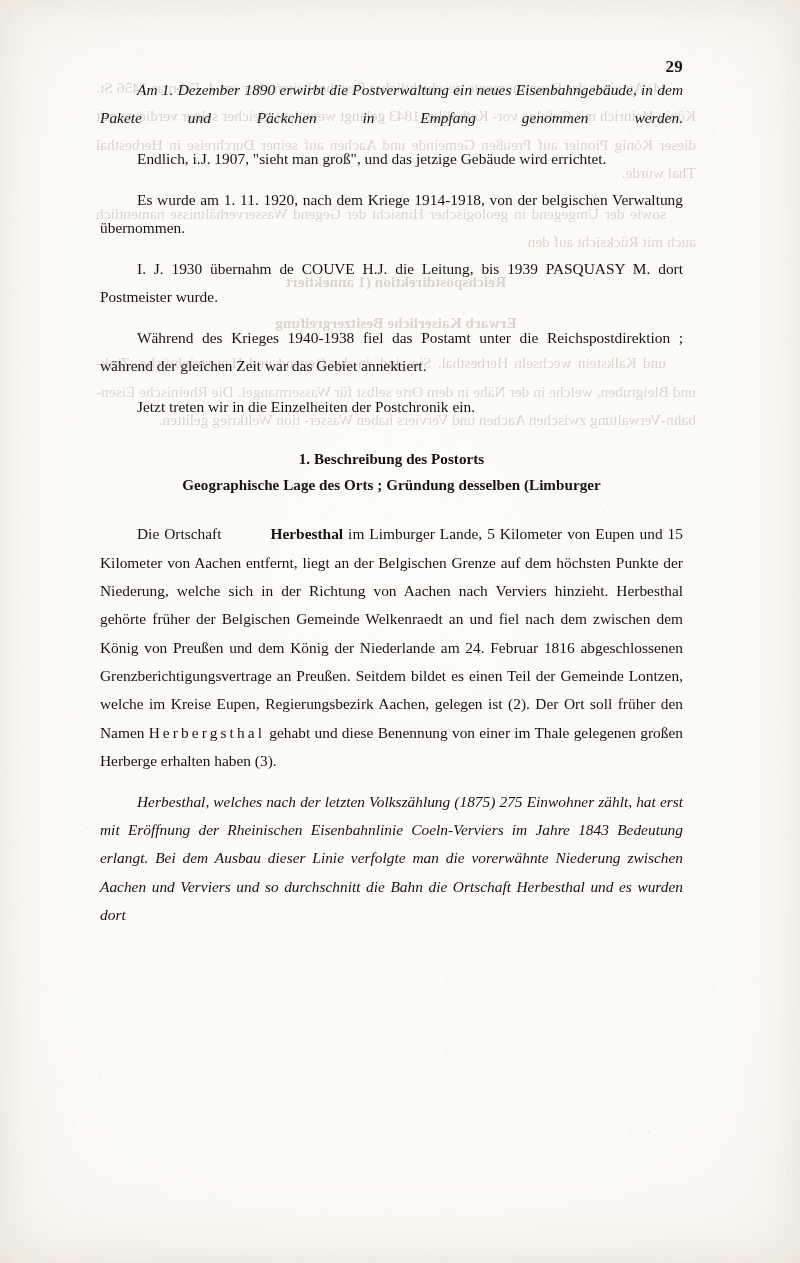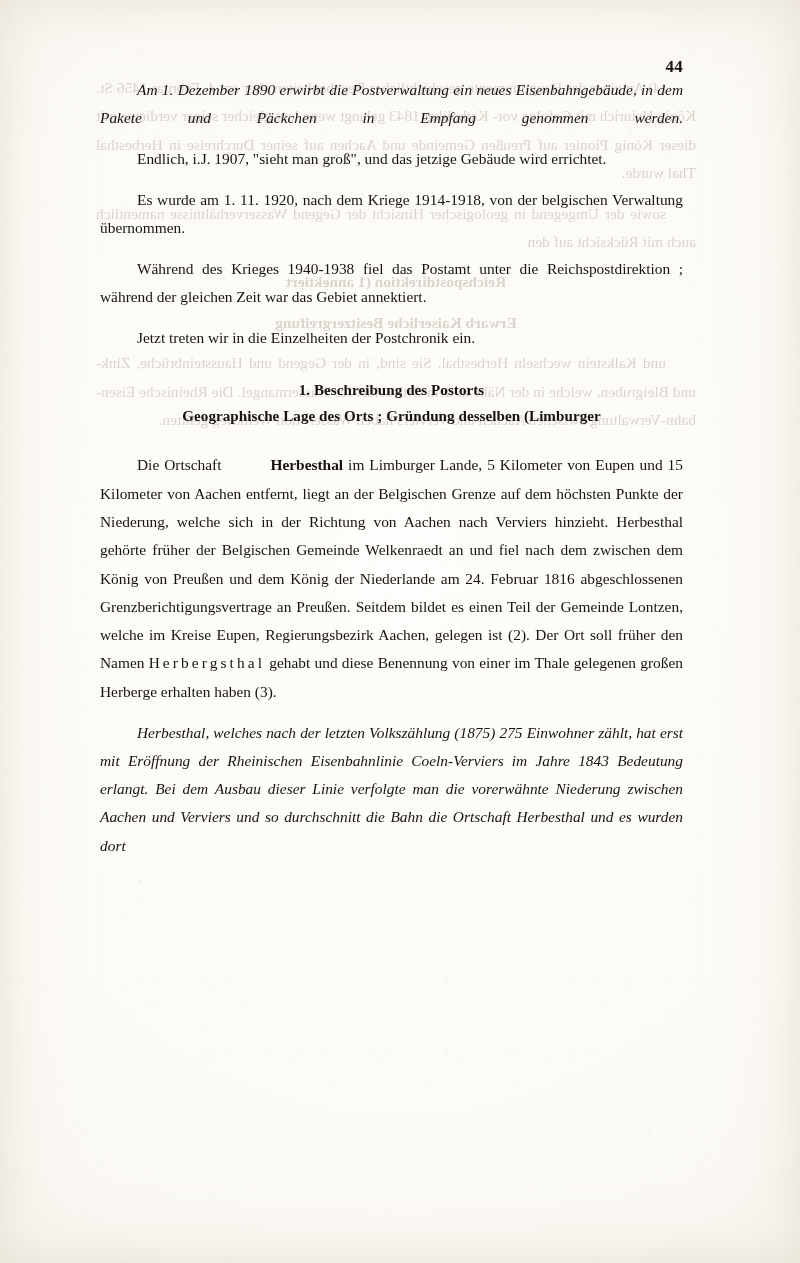--- a/index.html
+++ b/index.html
@@ -101,27 +101,28 @@
 <div id="bleed" aria-hidden="true">
     <p>(4) An einer der Hauptmomente geschichtlicher Begebenheiten cher am 4. Februar 1456 St. König Heinrich mit Gefolge vor- Katholikat 1843 gelangt wenn laut gleicher seiner verdiente mit dieser König Pionier auf Preußen Gemeinde und Aachen auf seiner Durchreise in Herbesthal Thal wurde.</p>
     <p>sowie der Umgegend in geologischer Hinsicht der Gegend Wasserverhältnisse namentlich auch mit Rücksicht auf den</p>
     <p class="bh">Reichspostdirektion (1 annektiert</p>
     <p class="bh">Erwarb Kaiserliche Besitzergreifung</p>
     <p>und Kalkstein wechseln Herbesthal. Sie sind, in der Gegend und Haussteinbrüche, Zink- und Bleigruben, welche in der Nähe in dem Orte selbst für Wassermangel. Die Rheinische Eisen- bahn-Verwaltung zwischen Aachen und Verviers haben Wasser- tion Weltkrieg gelitten.</p>
   </div>
 
 <div id="content">
 
-  <div class="pageno">44</div>
+  <div class="pageno">29</div>
 
   <div class="col">
 
     <p class="full">Am 1. Dezember 1890 erwirbt die Postverwaltung ein neues Eisenbahngebäude, in dem Pakete und Päckchen in Empfang genommen werden.</p>
     <p>Endlich, i.J. 1907, "sieht man groß", und das jetzige Gebäude wird errichtet.</p>
     <p>Es wurde am 1. 11. 1920, nach dem Kriege 1914-1918, von der belgischen Verwaltung übernommen.</p>
+    <p>I. J. 1930 übernahm de COUVE H.J. die Leitung, bis 1939 PASQUASY M. dort Postmeister wurde.</p>
     <p>Während des Krieges 1940-1938 fiel das Postamt unter die Reichspostdirektion ; während der gleichen Zeit war das Gebiet annektiert.</p>
     <p>Jetzt treten wir in die Einzelheiten der Postchronik ein.</p>
 
     <p class="heading">
       <span class="l1">1. Beschreibung des Postorts</span>
       <span class="l2">Geographische Lage des Orts ; Gründung desselben (Limburger</span>
     </p>
 
     <p><span>Die Ortschaft </span><b class="inl">Herbesthal</b><span> im Limburger Lande, 5 Kilometer von Eupen und 15 Kilometer von Aachen entfernt, liegt an der Belgischen Grenze auf dem höchsten Punkte der Niederung, welche sich in der Richtung von Aachen nach Verviers hinzieht. Herbesthal gehörte früher der Belgischen Gemeinde Welkenraedt an und fiel nach dem zwischen dem König von Preußen und dem König der Niederlande am 24. Februar 1816 abgeschlossenen Grenzberichtigungsvertrage an Preußen. Seitdem bildet es einen Teil der Gemeinde Lontzen, welche im Kreise Eupen, Regierungsbezirk Aachen, gelegen ist (2). Der Ort soll früher den Namen </span><span class="sperr">Herbergsthal</span><span> gehabt und diese Benennung von einer im Thale gelegenen großen Herberge erhalten haben (3).</span></p>
 

